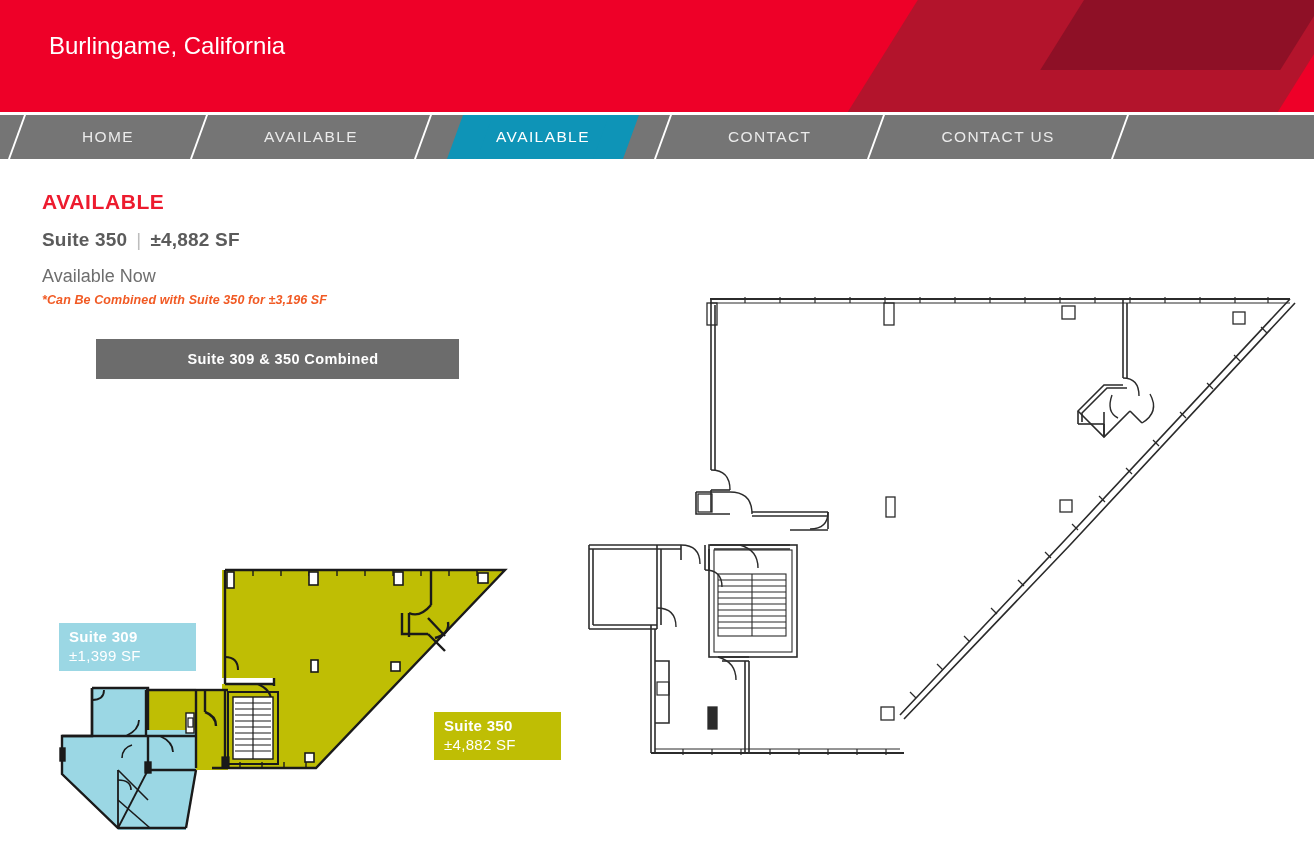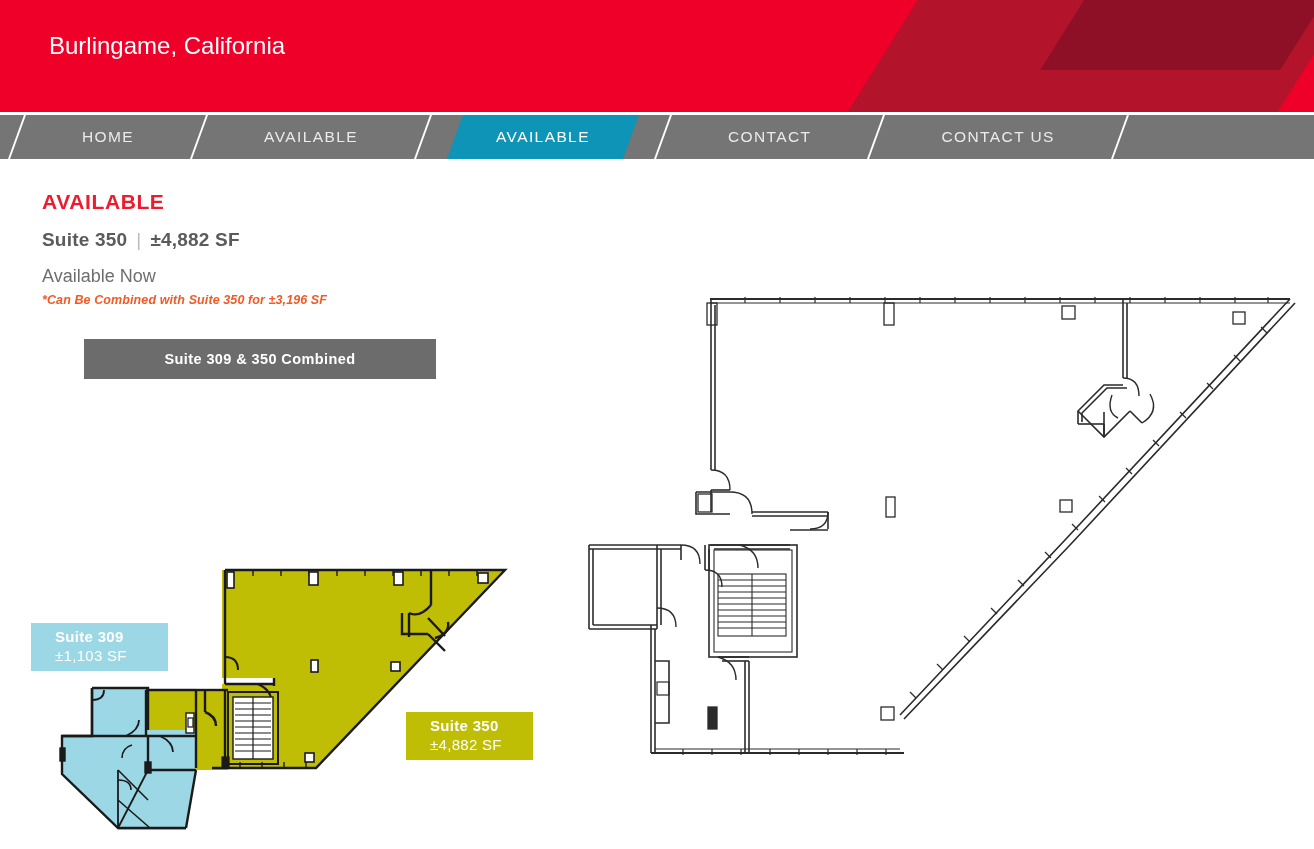--- a/index.html
+++ b/index.html
@@ -173,42 +173,44 @@
     font-size: 12.5px;
     font-weight: bold;
     font-style: italic;
     color: #F15A24;
     letter-spacing: 0.1px;
   }
 
   
   .combined-banner {
     position: absolute;
-    left: 84px; top: 339px;
+    left: 96px; top: 339px;
     width: 352px; height: 40px;
     background: #6C6C6C;
     display: flex;
     align-items: center;
     justify-content: center;
+    padding-left: 11px;
   }
   .combined-banner-text {
     color: #ffffff;
     font-size: 14.5px;
     font-weight: bold;
     letter-spacing: 0.4px;
   }
 
   
   .tag {
     position: absolute;
     display: flex;
     flex-direction: column;
     justify-content: center;
-    padding-left: 24px;
+    padding-left: 10px;
     box-sizing: border-box;
+    margin-left: 28px;
   }
   .tag .tag-name {
     color: #ffffff;
     font-size: 15px;
     font-weight: bold;
     letter-spacing: 0.3px;
     line-height: 1.25;
   }
   .tag .tag-sf {
     color: #ffffff;
@@ -387,21 +389,21 @@
     <path d="M118 780 Q131 780 131 790" stroke-width="1.6"></path>
     <path d="M132 745 Q122 748 122 758" stroke-width="1.6"></path>
     <rect x="60" y="748" width="5" height="13" stroke-width="1.4" fill="#1A1A1A"></rect>
     <rect x="145" y="762" width="6" height="11" stroke-width="1.4" fill="#1A1A1A"></rect>
   </g>
 </svg>
 </div>
 
 <div class="tag tag-309">
   <span class="tag-name">Suite 309</span>
-  <span class="tag-sf">±1,103 SF</span>
+  <span class="tag-sf">±1,399 SF</span>
 </div>
 <div class="tag tag-350">
   <span class="tag-name">Suite 350</span>
   <span class="tag-sf">±4,882 SF</span>
 </div>
 
 <div class="plan-right">
 <svg width="1314" height="849" viewBox="0 0 1314 849" aria-label="reference full floor plan">
   <g fill="none" stroke="#2B2B2B" stroke-width="1.6" stroke-linejoin="miter">
 

